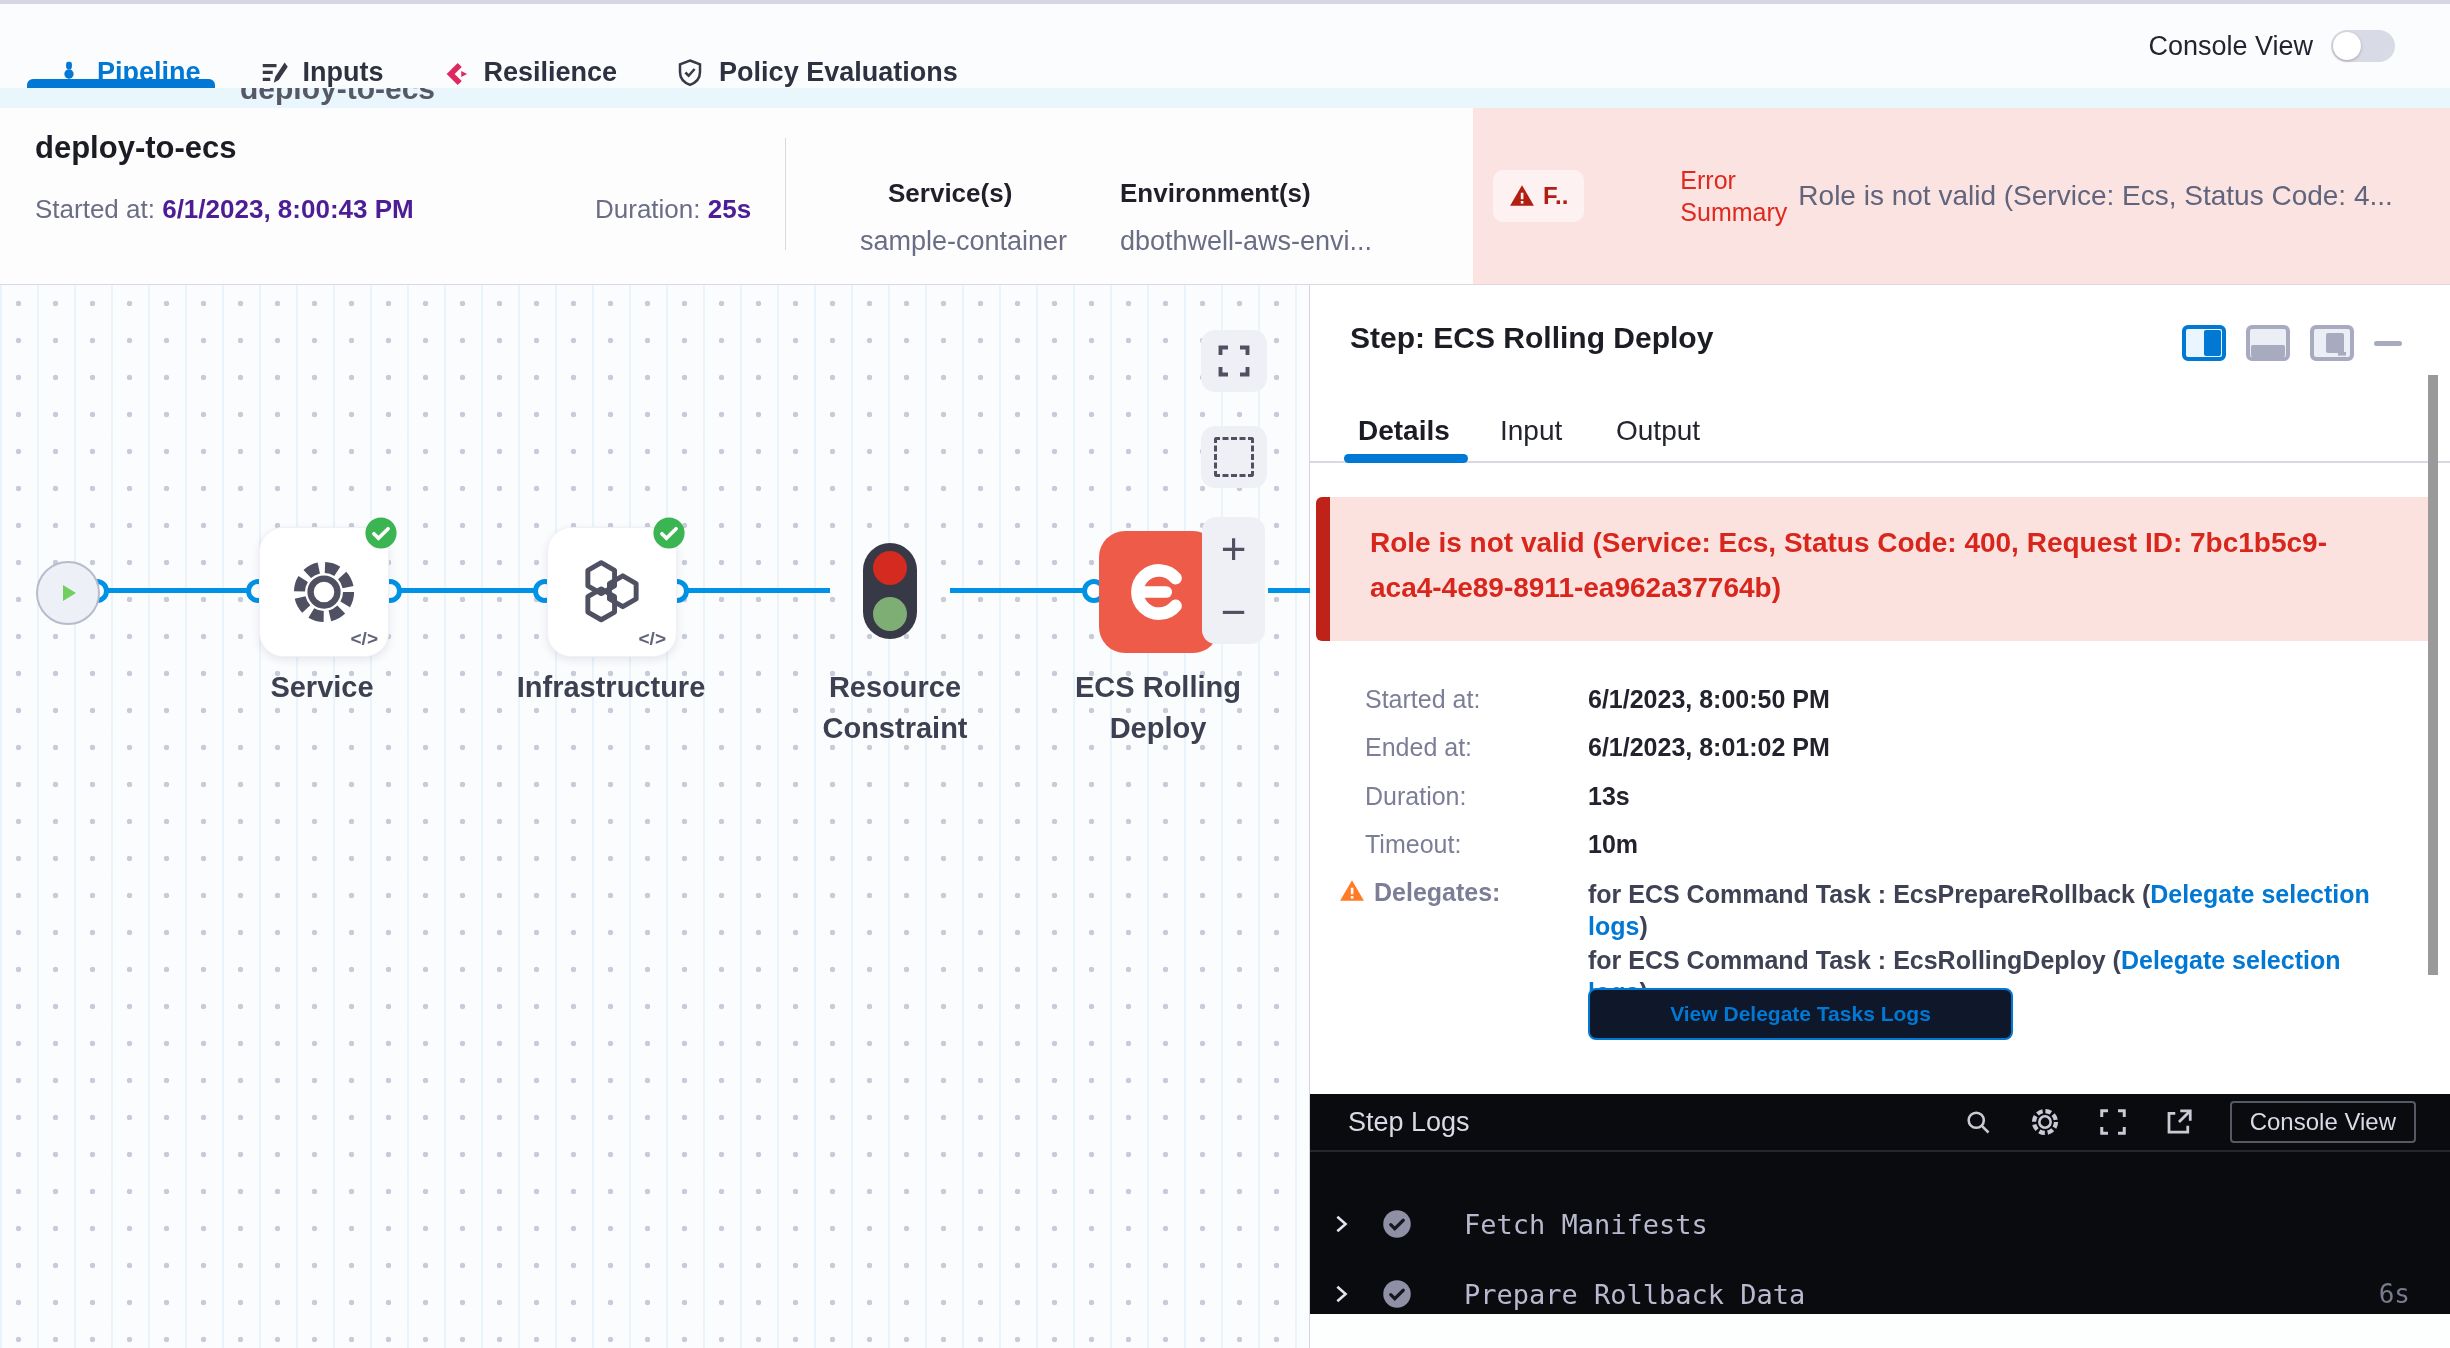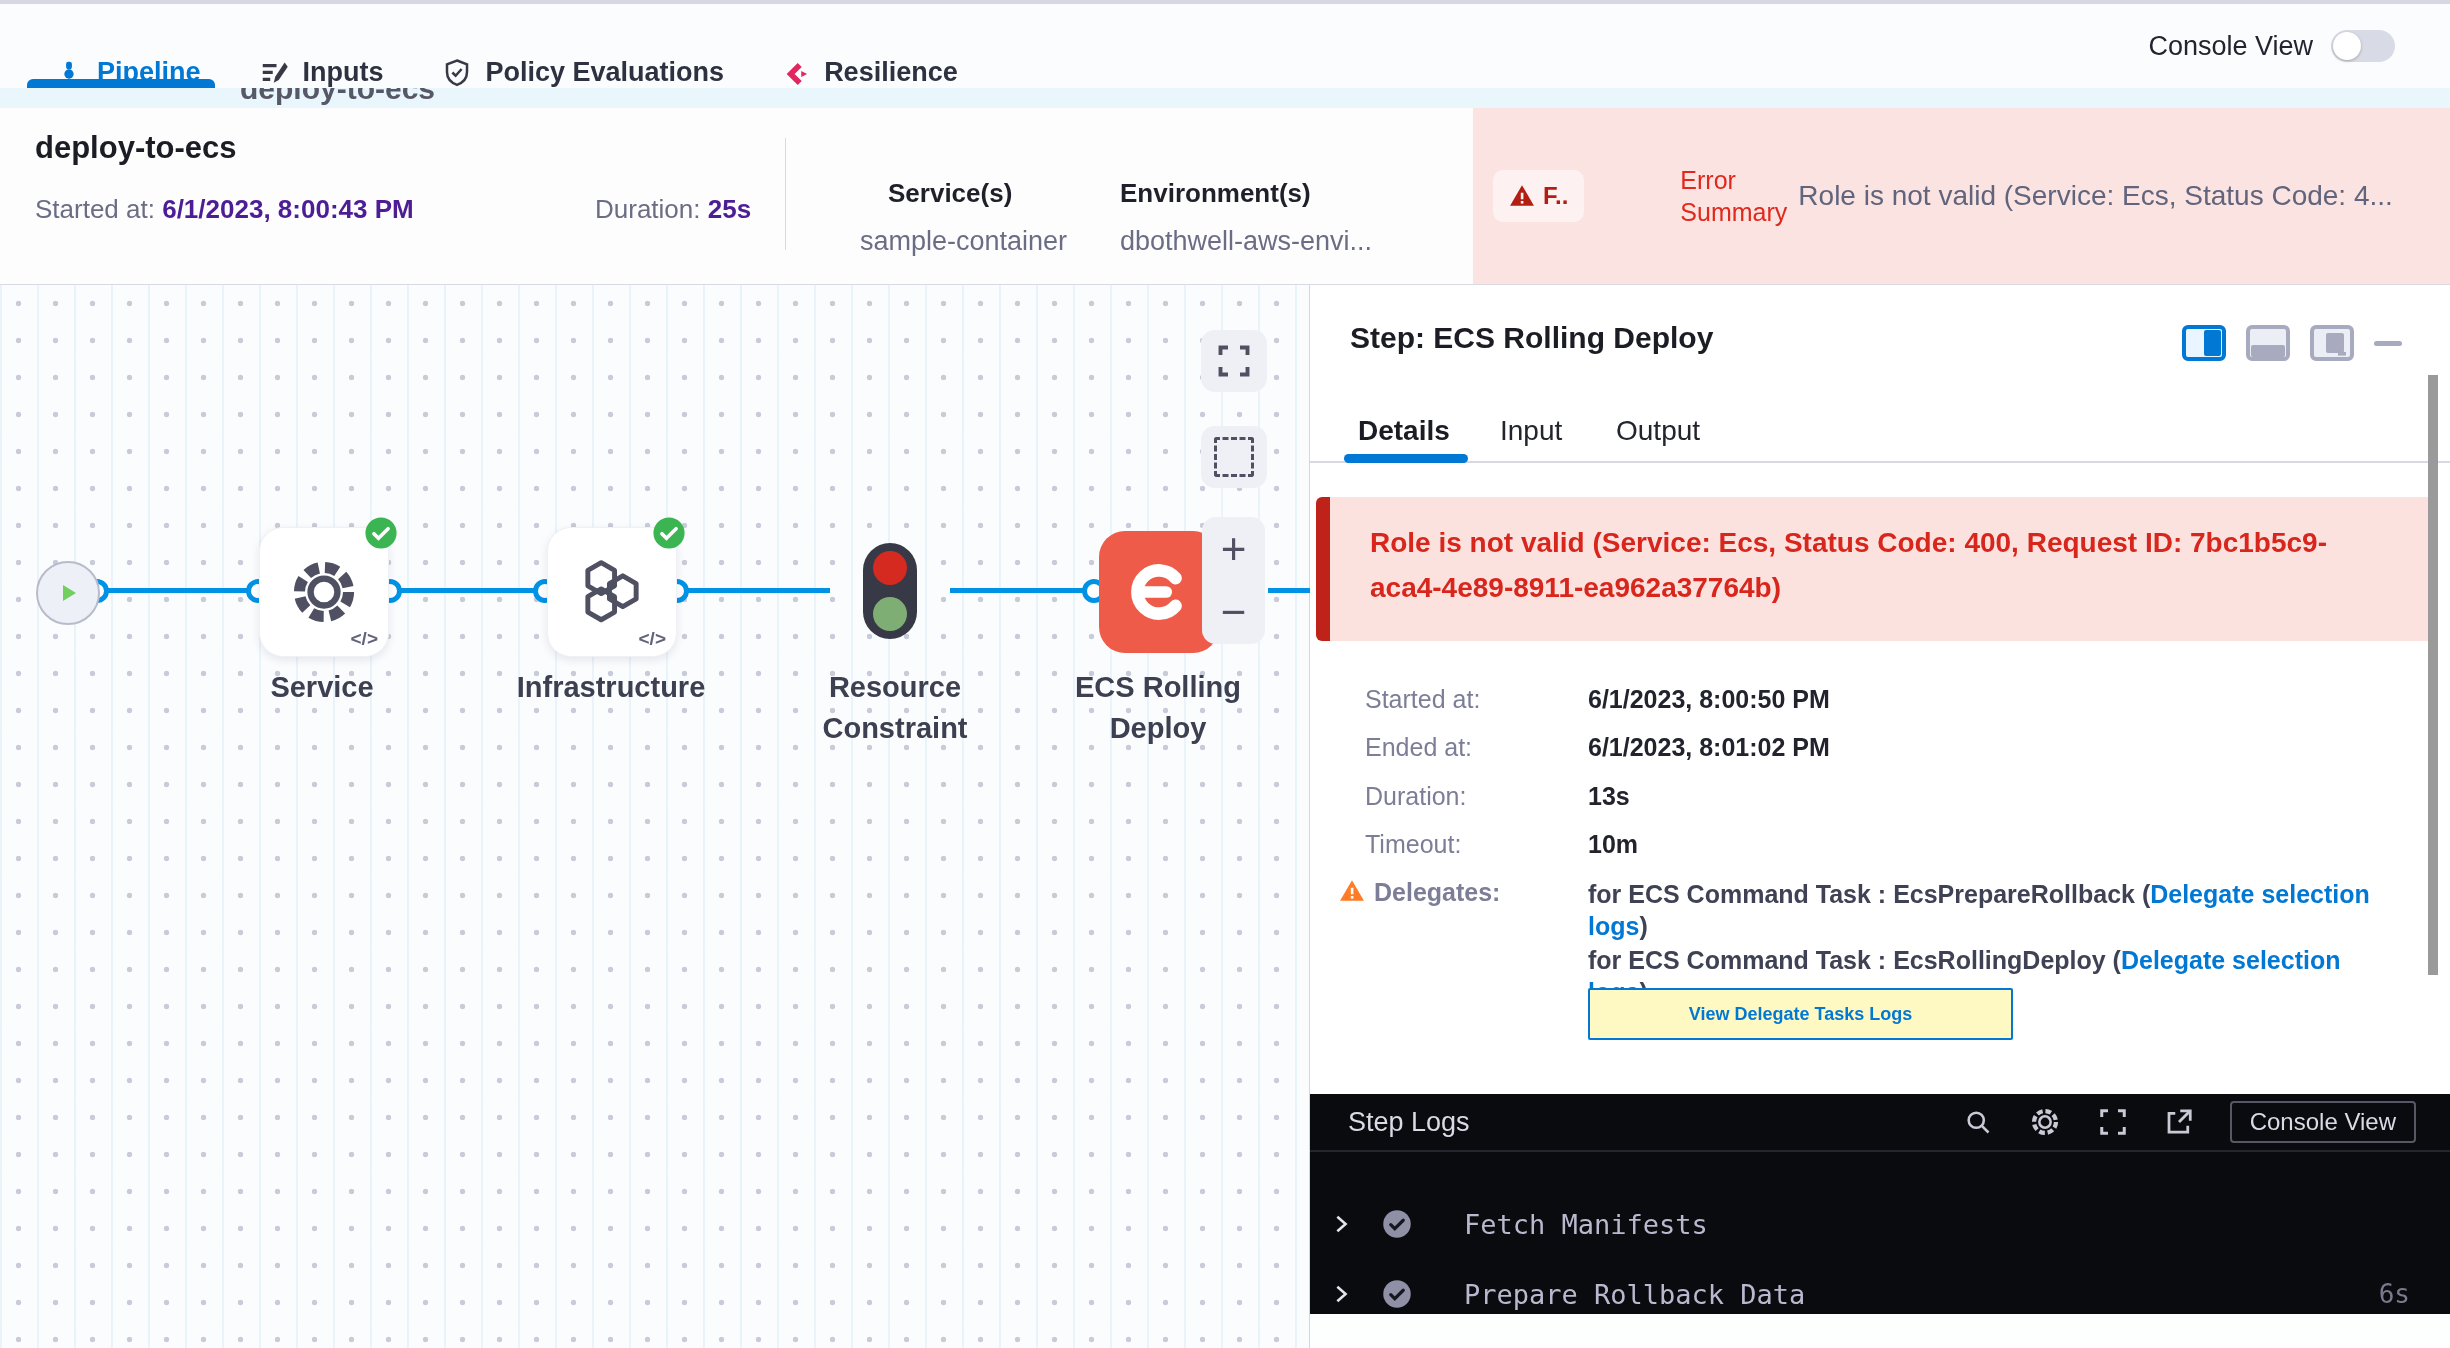--- a/index.html
+++ b/index.html
@@ -76,21 +76,21 @@
     padding:24px 44px 0 40px;font-size:28px;font-weight:700;color:#d8261c;line-height:1.6;}
   .field{position:absolute;font-size:25px;}
   .field .fk{position:absolute;left:55px;color:#7b7e96;white-space:nowrap;}
   .field .fv{position:absolute;left:278px;color:#22232c;font-weight:700;white-space:nowrap;}
   .delegates-icon{position:absolute;left:28px;top:593px;}
   .delegates-label{position:absolute;left:64px;top:593px;font-size:25px;color:#7b7e96;font-weight:600;}
   .dval{position:absolute;left:278px;width:805px;font-size:25px;font-weight:700;color:#3f4254;line-height:1.28;}
   .dval a{color:#0278d5;text-decoration:none;}
   .dval1{top:593px;} .dval2{top:659px;}
   .view-logs-btn{position:absolute;left:278px;top:703px;width:425px;height:52px;box-sizing:border-box;
-    border:2px solid #0278d5;border-radius:2px;background:#fef9c3;color:#0278d5;font-size:18px;font-weight:700;
+    border:2px solid #0278d5;border-radius:8px;background:#0f172a;color:#0278d5;font-size:21px;font-weight:700;
     display:flex;align-items:center;justify-content:center;font-family:"Liberation Sans",sans-serif;}
   .panel-scrollbar{position:absolute;left:1118px;top:90px;width:10px;height:600px;background:#9a9a9a;}
   
   .step-logs{position:absolute;left:1310px;top:1094px;width:1140px;height:220px;background:#0a0b0e;}
   .logs-header{position:absolute;left:0;top:0;width:100%;height:58px;display:flex;align-items:center;border-bottom:2px solid #26272e;box-sizing:border-box;}
   .logs-title{margin-left:38px;font-size:27px;color:#d9dae6;}
   .logs-tools{margin-left:auto;margin-right:34px;display:flex;align-items:center;gap:36px;color:#c9cad6;}
   .console-btn{height:42px;padding:0 18px;border:2px solid #565866;border-radius:4px;color:#d9dae6;font-size:24px;
     display:flex;align-items:center;background:transparent;font-family:"Liberation Sans",sans-serif;}
   .log-row{position:absolute;left:0;width:100%;height:52px;display:flex;align-items:center;padding-left:20px;box-sizing:border-box;
@@ -123,35 +123,35 @@
       <span>
         <svg width="30" height="30" viewBox="0 0 24 24">
             <path d="M3 6h11M3 11.5h8M3 17h6" stroke="#383946" stroke-width="2.6" fill="none"></path>
             <path d="M20.5 3.5l-7.5 11.5-1.2 4.8 4-2.3L23 7z" fill="#383946"></path>
           </svg>
       </span>
       <span>Inputs</span>
     </div>
     <div class="nav-tab">
       <span>
+        <svg width="28" height="28" viewBox="0 0 24 24" fill="#e0275f">
+            <path d="M13.5 2.5L4 12l9.5 9.5 3.4-3.4L10.8 12l6.1-6.1z"></path>
+            <path d="M16.5 9.5l5 2.5-5 2.5z"></path>
+          </svg>
+      </span>
+      <span>Resilience</span>
+    </div>
+    <div class="nav-tab">
+      <span>
         <svg width="30" height="30" viewBox="0 0 24 24" fill="none" stroke="#383946" stroke-width="2">
             <path d="M12 2l8 3v6.2c0 5-3.4 8.6-8 10.3-4.6-1.7-8-5.3-8-10.3V5z"></path>
             <path d="M8.3 11.6l2.6 2.6 4.8-5.4"></path>
           </svg>
       </span>
       <span>Policy Evaluations</span>
-    </div>
-    <div class="nav-tab">
-      <span>
-        <svg width="28" height="28" viewBox="0 0 24 24" fill="#e0275f">
-            <path d="M13.5 2.5L4 12l9.5 9.5 3.4-3.4L10.8 12l6.1-6.1z"></path>
-            <path d="M16.5 9.5l5 2.5-5 2.5z"></path>
-          </svg>
-      </span>
-      <span>Resilience</span>
     </div>
     <div class="nav-right">
       <span class="toggle-label">Console View</span>
       <div class="toggle">
           <div class="knob"></div>
         </div>
     </div>
   </div>
 
   <div class="scroll-strip">

